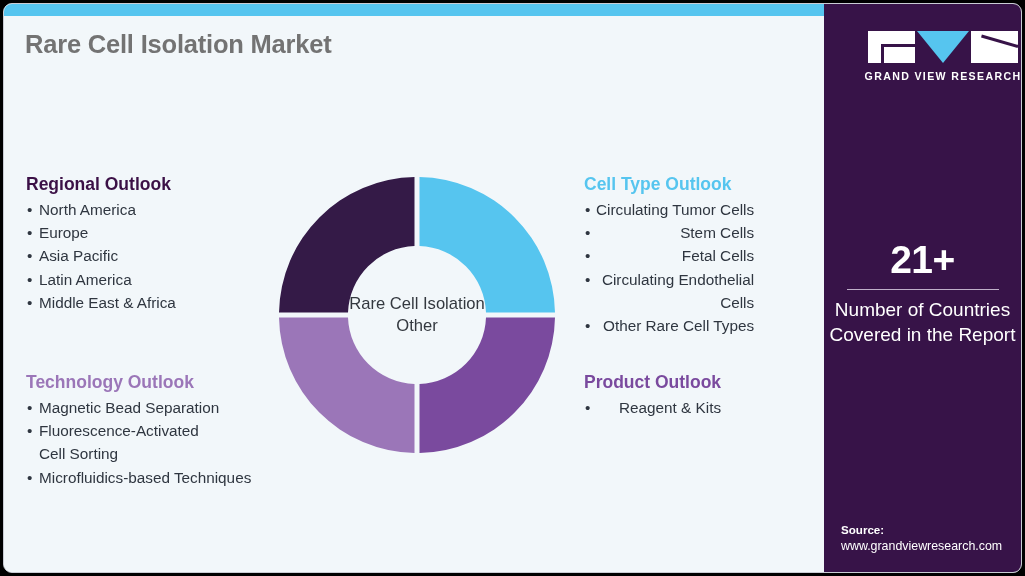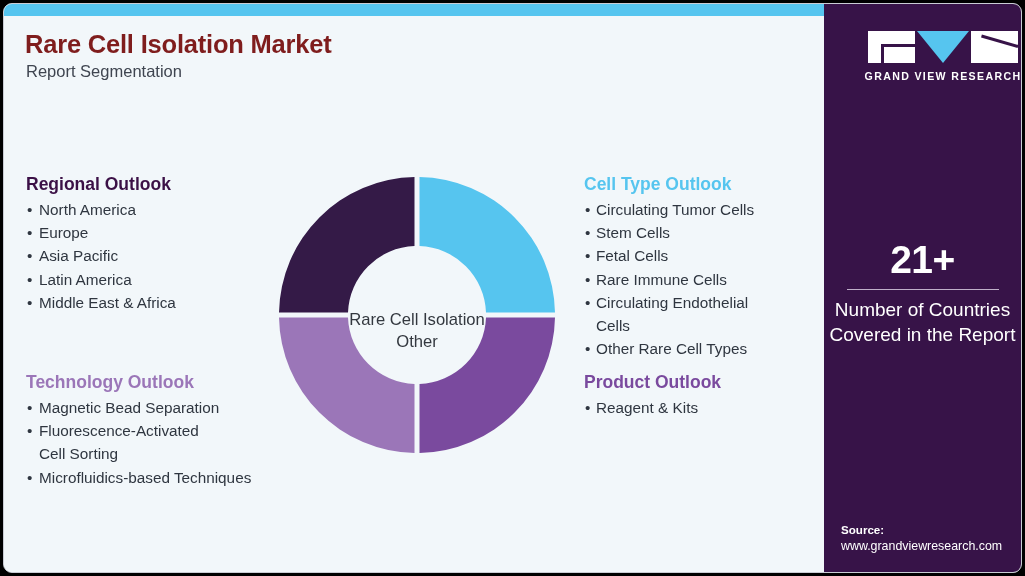--- a/index.html
+++ b/index.html
@@ -45,21 +45,21 @@
     height: 12px;
     background: #56c5ef;
   }
 
   .title {
     position: absolute;
     left: 21px;
     top: 26px;
     font-size: 25.5px;
     font-weight: bold;
-    color: #7f1d1d;
+    color: #737373;
     letter-spacing: -0.2px;
     white-space: nowrap;
   }
   .subtitle {
     position: absolute;
     left: 22px;
     top: 58px;
     font-size: 16.5px;
     color: #3f4550;
     white-space: nowrap;
@@ -94,35 +94,35 @@
     top: 0;
     color: #2f3640;
     font-size: 15.3px;
   }
 
   #regional-block   { left: 22px;  top: 170px; }
   #technology-block { left: 22px;  top: 368px; }
   #celltype-block   { left: 580px; top: 170px; }
   #product-block    { left: 580px; top: 368px; }
 
-  #celltype-block li, #product-block li { padding-left: 12px; }
+  #celltype-block li, #product-block li { padding-left: 12px; text-align: right; }
 
   
   .donut-wrap {
     position: absolute;
     left: 272px;
     top: 170px;
     width: 282px;
     height: 282px;
   }
   .donut-wrap svg { display: block; }
   .donut-label {
     position: absolute;
     left: 0;
-    top: 16px;
+    top: 0;
     width: 282px;
     height: 282px;
     display: flex;
     align-items: center;
     justify-content: center;
     flex-direction: column;
     pointer-events: none;
   }
   .donut-label span {
     font-size: 16.6px;
@@ -263,21 +263,20 @@
 </head>
 <body>
 
 <div class="card">
 
   <div class="main">
 
     <div class="accent-bar"></div>
 
     <div class="title">Rare Cell Isolation Market</div>
-    <div class="subtitle">Report Segmentation</div>
 
     <div class="block" id="technology-block">
       <h3 style="color:#9b76b8;">Technology Outlook</h3>
       <ul>
         <li>Magnetic Bead Separation</li>
         <li>Fluorescence-Activated
 Cell Sorting</li>
         <li>Microfluidics-based Techniques</li>
       </ul>
     </div>
@@ -309,21 +308,20 @@
         <span>Other</span>
       </div>
     </div>
 
     <div class="block" id="celltype-block">
       <h3 style="color:#56c5ef;">Cell Type Outlook</h3>
       <ul>
         <li>Circulating Tumor Cells</li>
         <li>Stem Cells</li>
         <li>Fetal Cells</li>
-        <li>Rare Immune Cells</li>
         <li>Circulating Endothelial
 Cells</li>
         <li>Other Rare Cell Types</li>
       </ul>
     </div>
 
     <div class="block" id="product-block">
       <h3 style="color:#7a4a9e;">Product Outlook</h3>
       <ul>
         <li>Reagent &amp; Kits</li>

